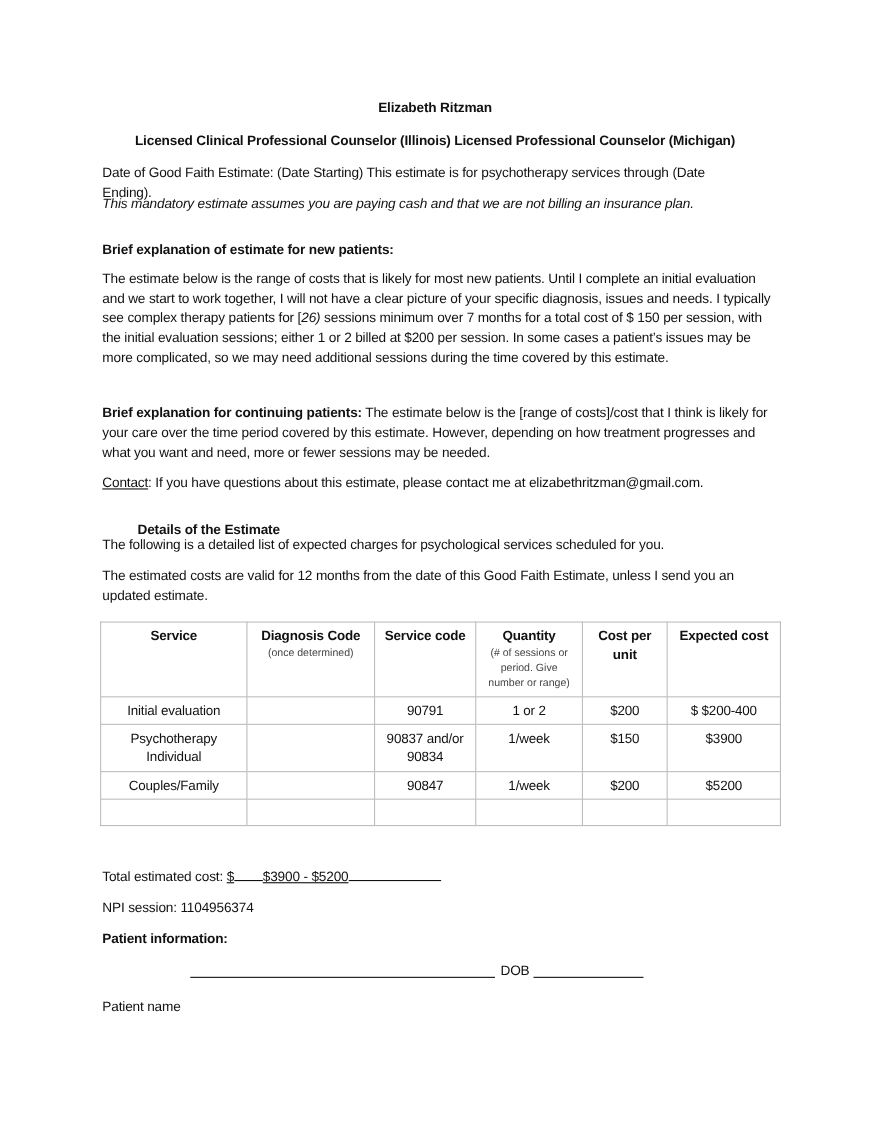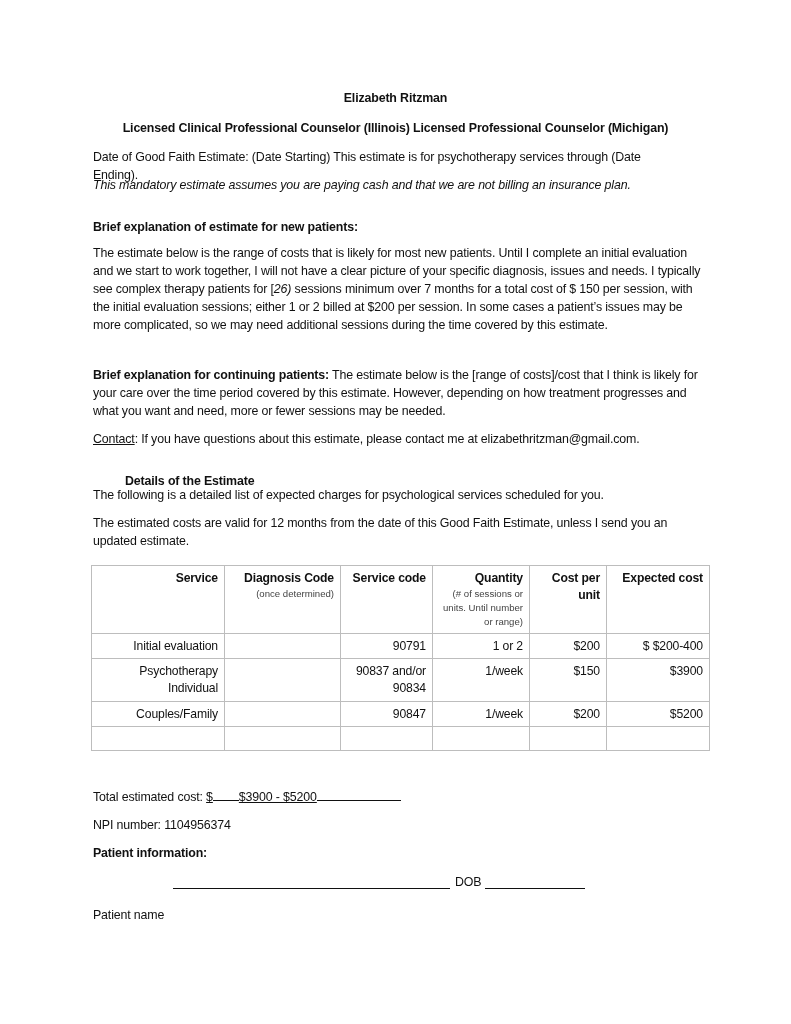--- a/index.html
+++ b/index.html
@@ -16,21 +16,21 @@
     .u { text-decoration: underline; }
     .para { position: absolute; left: 93px; width: 612px; font-size: 12.4px; line-height: 18px; letter-spacing: -0.15px; white-space: normal; }
 
     
     .est-table {
       position: absolute; left: 91px; top: 565px;
       border-collapse: collapse; table-layout: fixed;
       font-size: 12.2px; letter-spacing: -0.15px;
     }
     .est-table td, .est-table th {
-      border: 1px solid #bdbdbd; vertical-align: top; text-align: right;
+      border: 1px solid #bdbdbd; vertical-align: top; text-align: center;
       padding: 4px 6px 2px 6px; line-height: 17px; font-weight: normal;
     }
     .est-table th .h { font-weight: bold; display: block; }
     .est-table th .sub { display: block; font-size: 9.6px; line-height: 14px; color: #444; letter-spacing: 0; }
     .row-head td, .row-head th { height: 61px; }
     .row-1 td { height: 18px; }
     .row-2 td { height: 36px; }
     .row-3 td { height: 18px; }
     .row-4 td { height: 17px; }
 
@@ -77,21 +77,21 @@
           </th>
       <th>
             <span class="h">Diagnosis Code</span>
             <span class="sub">(once determined)</span>
           </th>
       <th>
             <span class="h">Service code</span>
           </th>
       <th>
             <span class="h">Quantity</span>
-            <span class="sub">(# of sessions or units. Until number or range)</span>
+            <span class="sub">(# of sessions or period. Give number or range)</span>
           </th>
       <th>
             <span class="h">Cost per unit</span>
           </th>
       <th>
             <span class="h">Expected cost</span>
           </th>
     </tr>
     <tr class="row-1">
       <td>Initial evaluation</td>
@@ -123,21 +123,21 @@
       <td></td>
       <td></td>
       <td></td>
       <td></td>
     </tr>
   </tbody>
     </table>
 
   <div class="txt" style="left:93px; top:788px;"><span>Total estimated cost: </span><span class="u">$</span><span class="blank-line" style="width:26px;"></span><span class="u">$3900 - $5200</span><span class="blank-line" style="width:84px;"></span></div>
 
-  <div class="txt" style="left:93px; top:816px;"><span>NPI number: </span><span>1104956374</span></div>
+  <div class="txt" style="left:93px; top:816px;"><span>NPI session: </span><span>1104956374</span></div>
 
   <div class="txt b" style="left:93px; top:844px;">Patient information:</div>
   <div class="txt" style="left:93px; top:906px;">Patient name</div>
   <div class="fld" style="left:173px; top:888px; width:277px;"></div>
   <div class="txt" style="left:455px; top:873px;">DOB</div>
   <div class="fld" style="left:485px; top:888px; width:100px;"></div>
 
 </div>
 
 </body></html>

